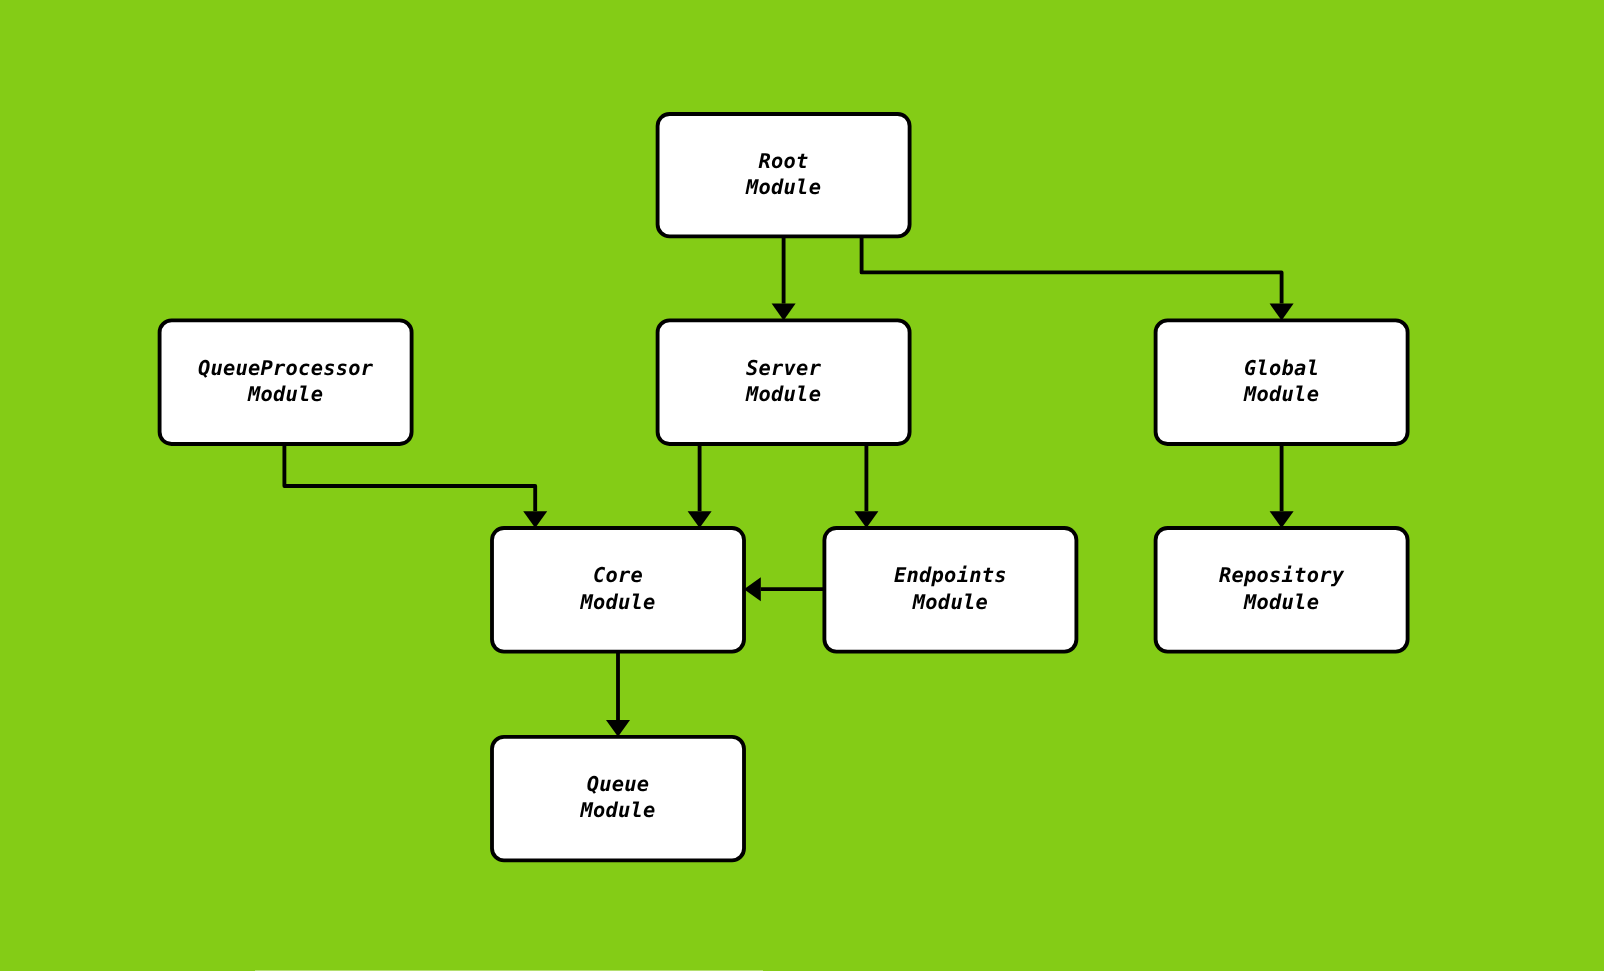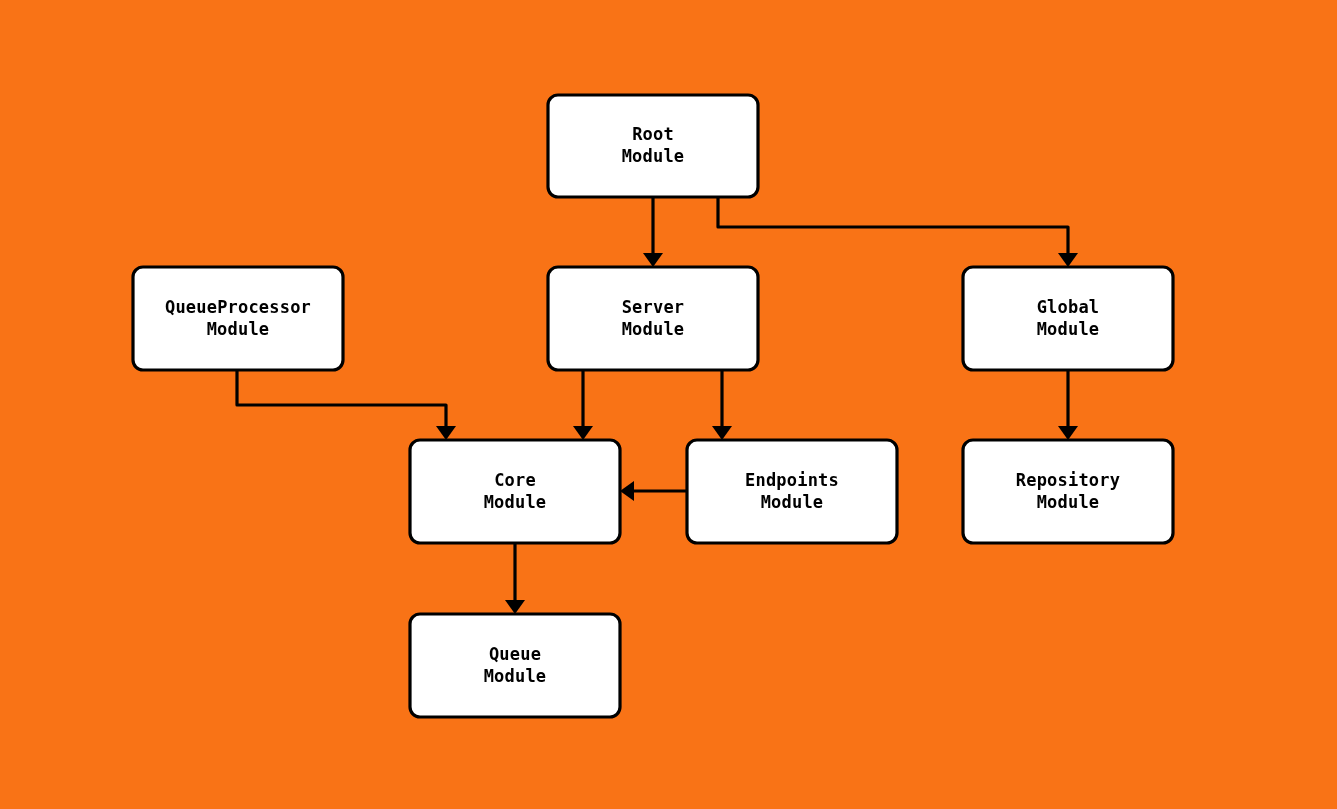--- a/index.html
+++ b/index.html
@@ -11,21 +11,22 @@
   body {
     width: 1337px;
     height: 809px;
     font-family: "DejaVu Sans Mono", "Liberation Mono", monospace;
     overflow: hidden;
   }
   #diagram-canvas {
     position: relative;
     width: 1337px;
     height: 809px;
-    background: #f97316;
+    background: #84cc16;
+    font-style: italic;
   }
   svg.diagram-svg {
     position: absolute;
     top: 0;
     left: 0;
     width: 1337px;
     height: 809px;
     display: block;
   }
   .node-box {

